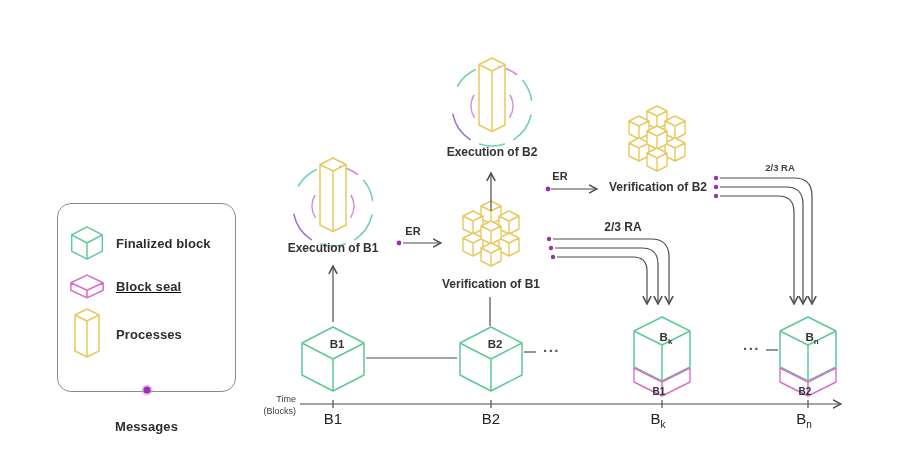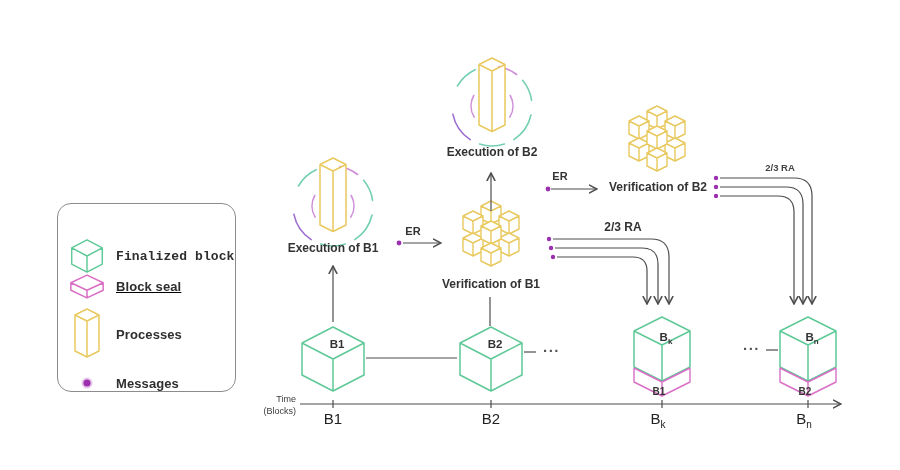--- a/index.html
+++ b/index.html
@@ -28,21 +28,21 @@
   .time-lbl{font-size:9px;fill:#3a3a3a;}
   .dots{font-size:15px;font-weight:700;fill:#555;letter-spacing:1.5px;}
   .gline{stroke:#4d4d4d;stroke-width:1.2;fill:none;}
 </style>
 </head>
 <body>
 
 <div class="canvas">
 
   <div class="legend">
-    <div class="legend-row" style="top:30px;font-family:Liberation Mono, monospace;">
+    <div class="legend-row" style="top:17px;">
       <span class="legend-icon">
         <svg width="36" height="40" viewBox="0 0 40 42">
           <path d="M20,3 L37,12 L20,21 L3,12 Z M3,12 L3,30 L20,39 L37,30 L37,12 M20,21 L20,39" fill="none" stroke="#5ec997" stroke-width="1.6" stroke-linejoin="round"></path>
         </svg>
       </span>
       <span class="legend-label">Finalized block</span>
     </div>
     <div class="legend-row" style="top:60px;text-decoration:underline;">
       <span class="legend-icon">
         <svg width="38" height="29" viewBox="0 0 40 30">
@@ -52,21 +52,21 @@
       <span class="legend-label">Block seal</span>
     </div>
     <div class="legend-row" style="top:102px;height:56px;">
       <span class="legend-icon">
         <svg width="30" height="54" viewBox="0 0 30 54">
           <path d="M15,2 L27,8 L15,14 L3,8 Z M3,8 L3,44 L15,50 L27,44 L27,8 M15,14 L15,50" fill="none" stroke="#e9c95e" stroke-width="1.5" stroke-linejoin="round"></path>
         </svg>
       </span>
       <span class="legend-label">Processes</span>
     </div>
-    <div class="legend-row" style="top:157px;">
+    <div class="legend-row" style="top:157px;flex-direction:column;">
       <span class="legend-icon">
         <svg width="14" height="14" viewBox="0 0 14 14">
           <circle cx="7" cy="7" r="5.5" fill="#d59ad9" opacity="0.55"></circle>
           <circle cx="7" cy="7" r="3.6" fill="#9b2fb0"></circle>
         </svg>
       </span>
       <span class="legend-label">Messages</span>
     </div>
   </div>
 

